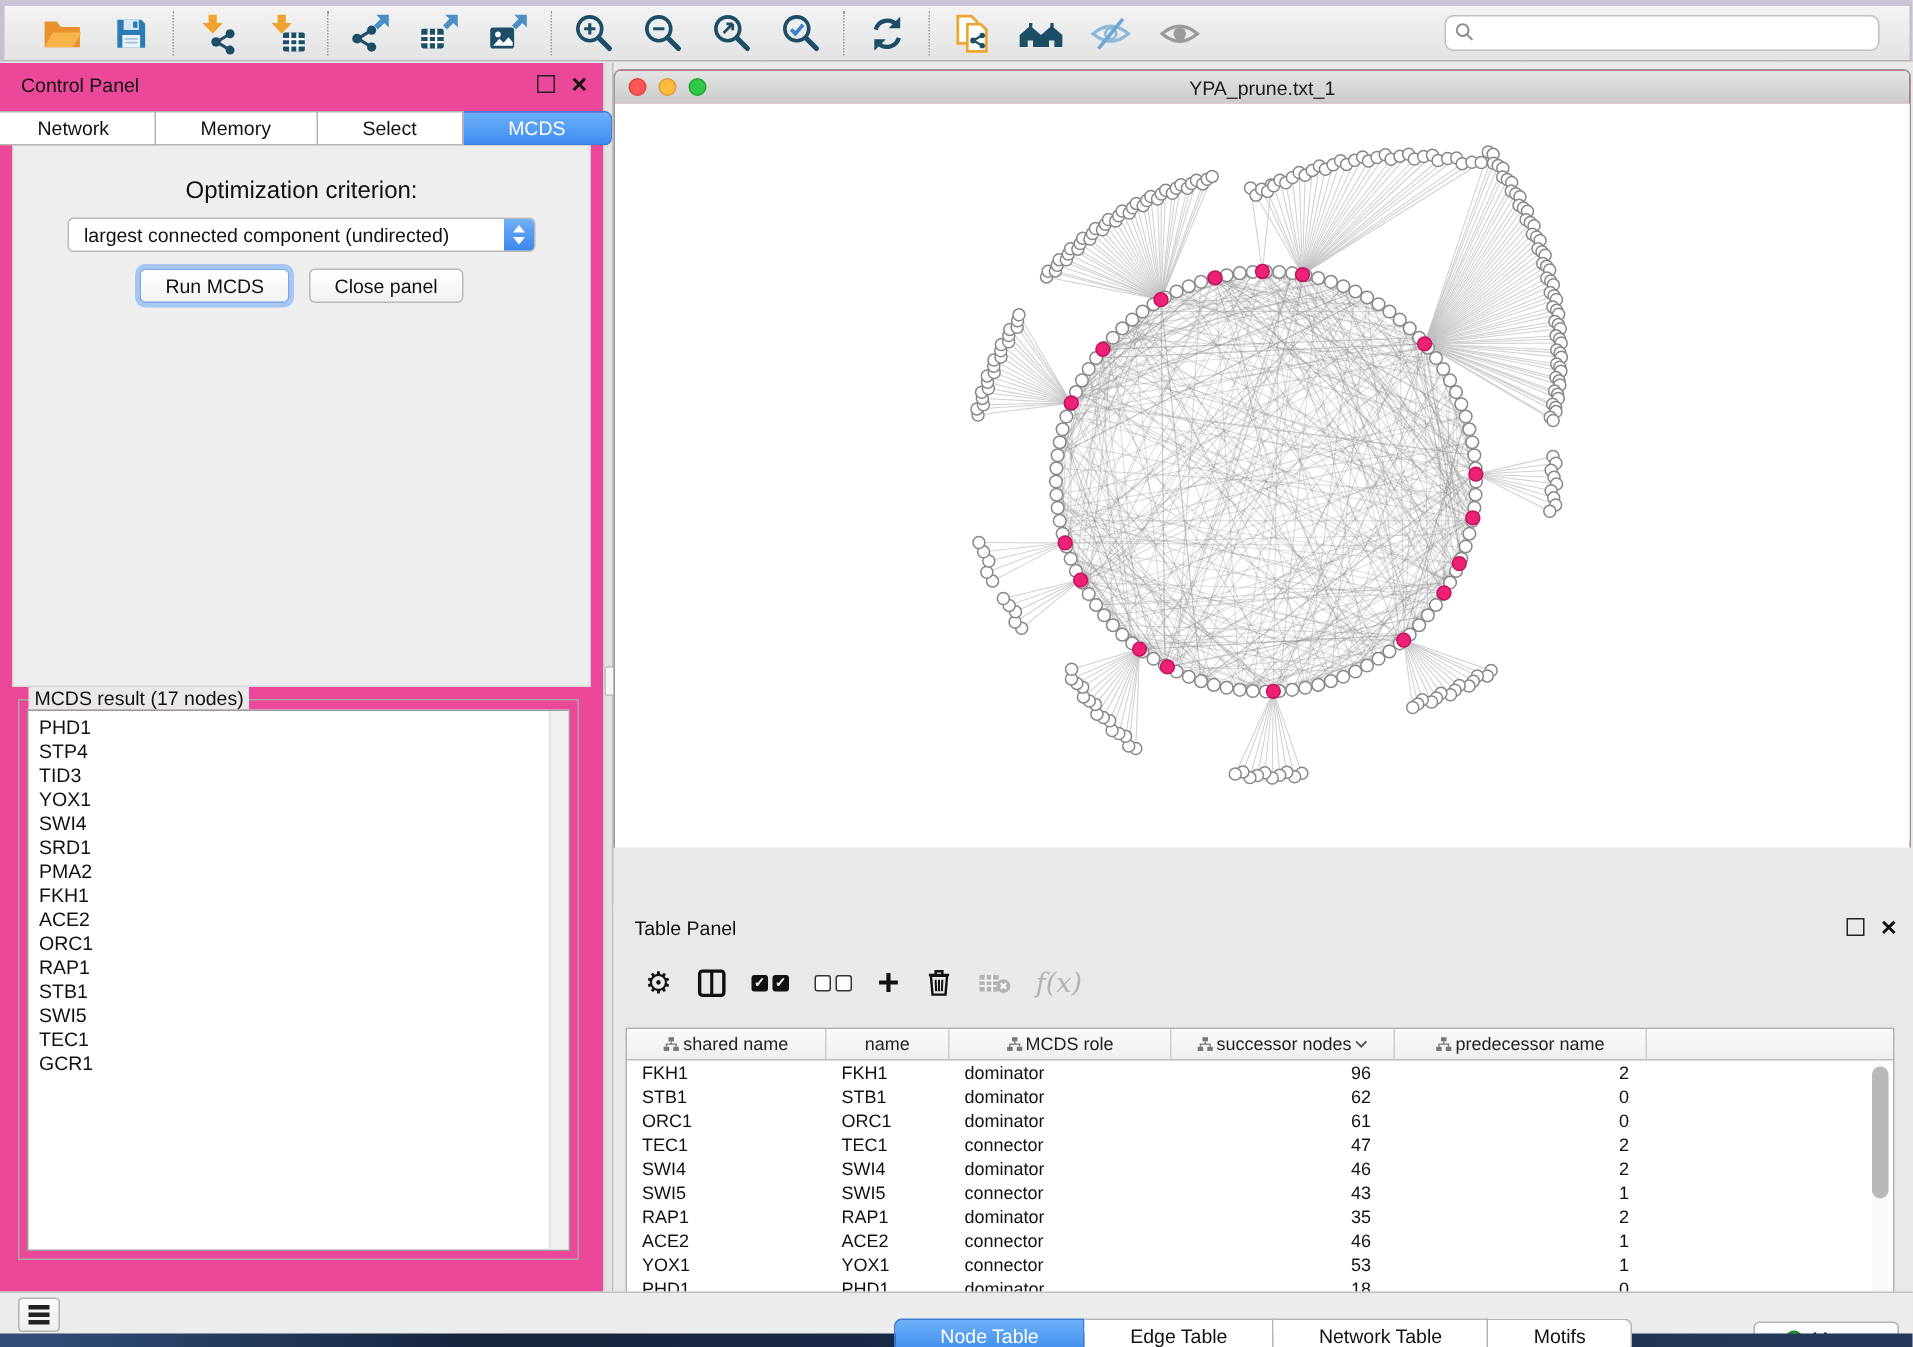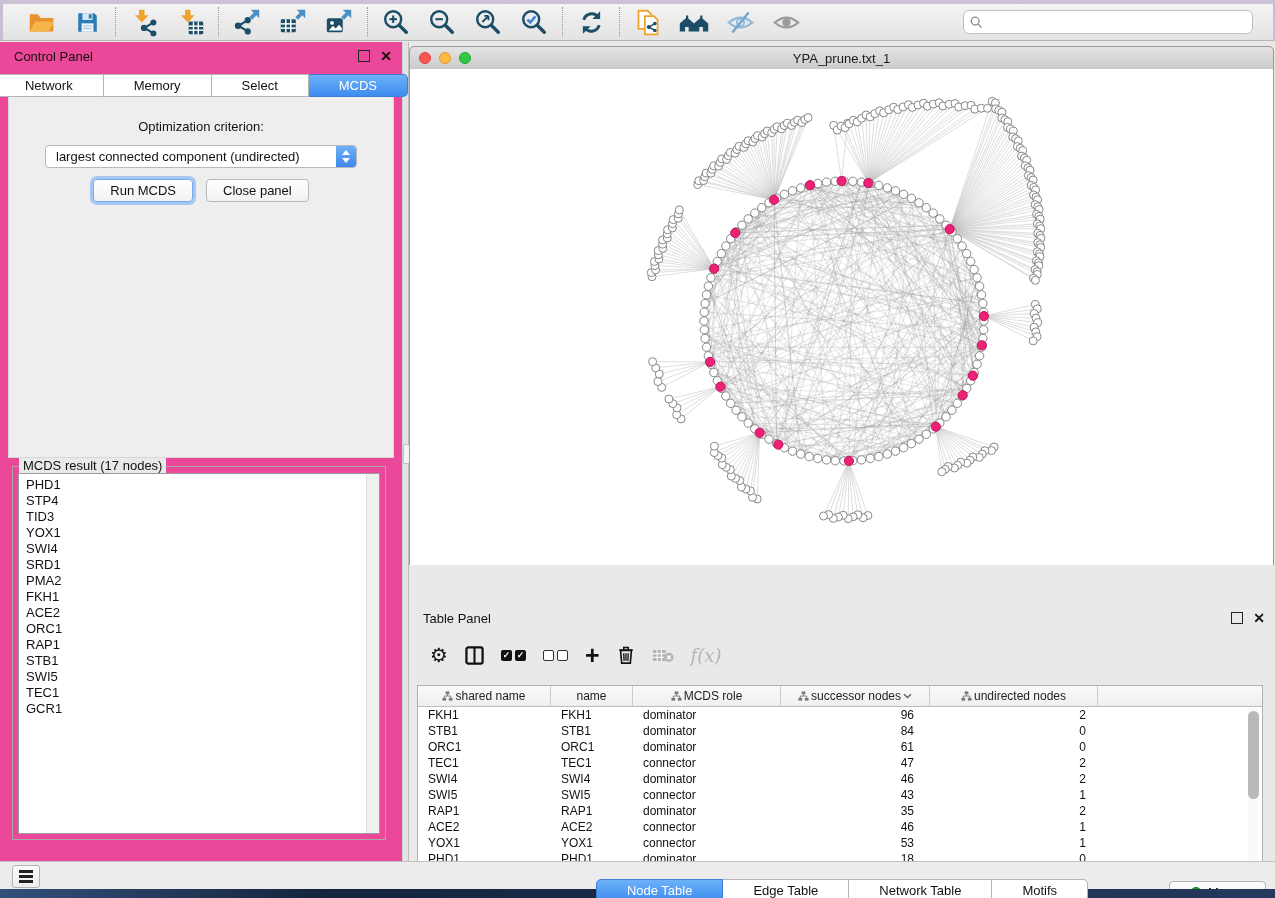--- a/index.html
+++ b/index.html
@@ -32,21 +32,21 @@
   .panel-title{flex:0 0 auto;padding-left:4px;}
   .panel-tb-icons{margin-left:auto;display:flex;align-items:center;gap:10px;}
   .float-icon{width:10px;height:10px;border:1.6px solid #222;display:inline-block;background:transparent;}
   .close-icon{font-size:14px;font-weight:bold;color:#111;line-height:10px;}
   .seg-tabs{display:flex;justify-content:center;margin-top:4px;position:relative;z-index:2;}
   .seg{height:21px;line-height:21px;padding:0 30px;font-size:13px;background:#fff;border:1px solid #b4b4b4;border-left:none;color:#111;cursor:default;}
   .seg:first-child{border-left:1px solid #b4b4b4;border-radius:5px 0 0 5px;}
   .seg:last-child{border-radius:0 5px 5px 0;}
   .seg.selected{background:linear-gradient(#6cb1f8,#3e8cf0);color:#fff;border-color:#3d7dd6;}
   #cp-card{position:absolute;left:8px;right:8px;top:54px;height:362px;background:#eeeeee;border:1px solid #d8d8d8;box-sizing:border-box;}
-  #opt-label{text-align:center;margin-top:22px;font-size:13px;color:#111;}
+  #opt-label{text-align:center;margin-top:22px;font-size:16px;color:#111;}
   #opt-select{position:absolute;left:36px;right:36px;top:48px;height:23px;background:#fff;border:1px solid #b9b9b9;border-radius:4px;display:flex;align-items:center;box-sizing:border-box;cursor:default;}
   #opt-select .sel-text{flex:1;font-size:13px;color:#111;padding-left:10px;white-space:nowrap;overflow:hidden;}
   .stepper{width:20px;align-self:stretch;background:linear-gradient(#6fb0f9,#3c86ee);border-radius:0 3px 3px 0;display:flex;flex-direction:column;align-items:center;justify-content:center;gap:3px;}
   .tri-up{width:0;height:0;border-left:4px solid transparent;border-right:4px solid transparent;border-bottom:5px solid #fff;}
   .tri-down{width:0;height:0;border-left:4px solid transparent;border-right:4px solid transparent;border-top:5px solid #fff;}
   #cp-buttons{position:absolute;left:0;right:0;top:82px;display:flex;justify-content:center;gap:13px;}
   .btn{height:23px;padding:0 16px;background:linear-gradient(#ffffff,#f2f2f2);border:1px solid #b9b9b9;border-radius:4px;font:13px "Liberation Sans",sans-serif;color:#111;cursor:default;}
   .btn.focused{border-color:#7aa9e8;box-shadow:0 0 0 3px rgba(110,165,245,.55);}
   #mcds-groupbox{position:absolute;left:12px;right:16px;top:424px;height:374px;border:1px solid #a8a8a8;box-sizing:border-box;}
   #mcds-groupbox .groupbox-label{position:absolute;top:-9px;left:6px;background:#e9e9e9;padding:0 4px;font-size:13px;color:#111;}
@@ -1419,37 +1419,37 @@
               </div>
               <div class="th" style="width: 168px;">
                 <span class="hdr-col-icon">
                   <svg width="11" height="11" viewBox="0 0 12 12">
                     <rect x="4" y="0.5" width="4" height="3" fill="#777"></rect>
                     <rect x="0.5" y="7.5" width="4" height="3" fill="#777"></rect>
                     <rect x="7.5" y="7.5" width="4" height="3" fill="#777"></rect>
                     <path d="M6 3.5 v2 M2.5 7.5 v-2 h7 v2" fill="none" stroke="#777" stroke-width="1"></path>
                   </svg>
                 </span>
-                <span>undirected nodes</span>
+                <span>predecessor name</span>
               </div>
               <div class="th" style="flex: 1 1 0%; border-right: none;"></div>
             </div>
           <div id="tp-body">
               <div class="tr">
                 <div class="td left" style="width: 133px;">FKH1</div>
                 <div class="td left" style="width: 82px;">FKH1</div>
                 <div class="td left" style="width: 148px;">dominator</div>
                 <div class="td right" style="width: 149px; padding-right: 16px;">96</div>
                 <div class="td right" style="width: 168px; padding-right: 12px;">2</div>
               </div>
               <div class="tr">
                 <div class="td left" style="width: 133px;">STB1</div>
                 <div class="td left" style="width: 82px;">STB1</div>
                 <div class="td left" style="width: 148px;">dominator</div>
-                <div class="td right" style="width: 149px; padding-right: 16px;">84</div>
+                <div class="td right" style="width: 149px; padding-right: 16px;">62</div>
                 <div class="td right" style="width: 168px; padding-right: 12px;">0</div>
               </div>
               <div class="tr">
                 <div class="td left" style="width: 133px;">ORC1</div>
                 <div class="td left" style="width: 82px;">ORC1</div>
                 <div class="td left" style="width: 148px;">dominator</div>
                 <div class="td right" style="width: 149px; padding-right: 16px;">61</div>
                 <div class="td right" style="width: 168px; padding-right: 12px;">0</div>
               </div>
               <div class="tr">

